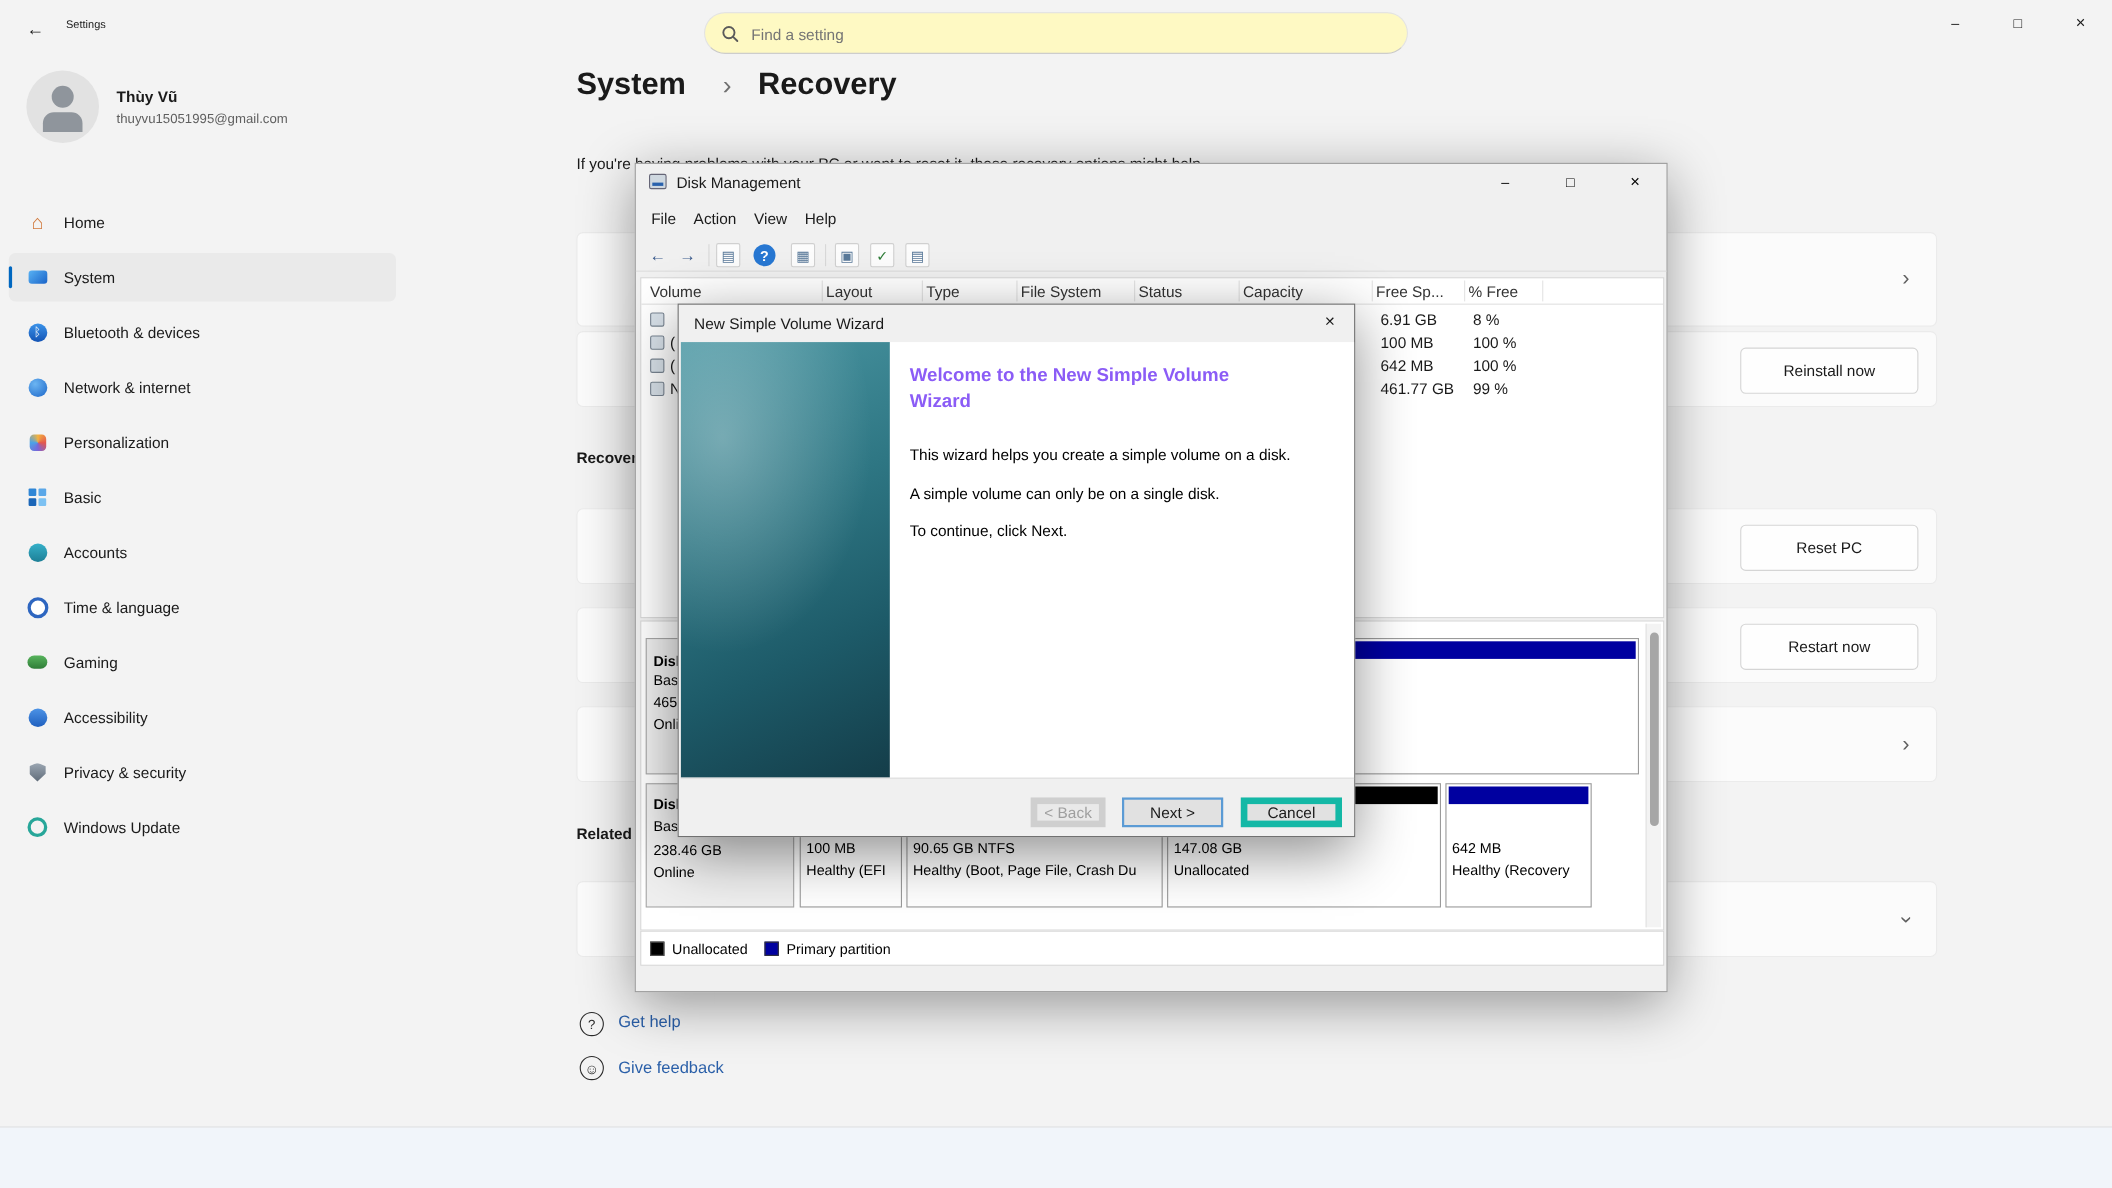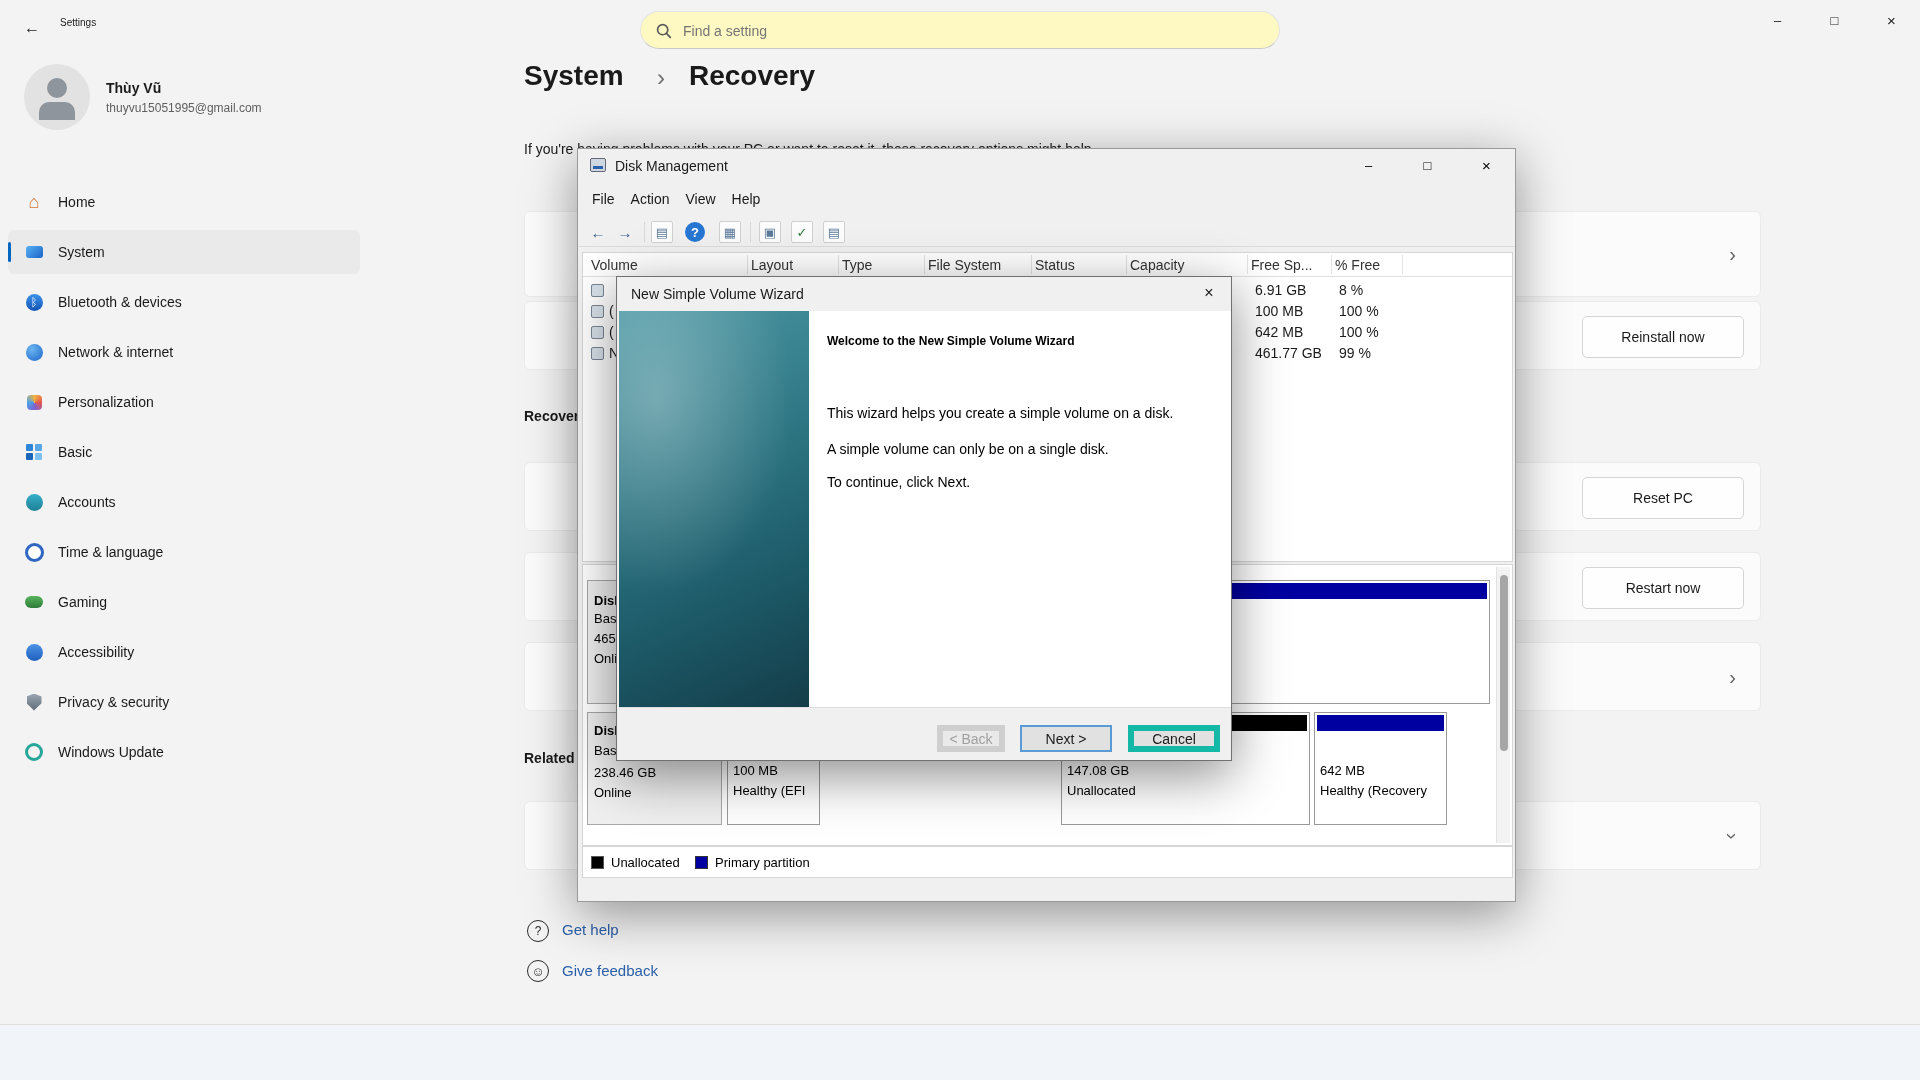--- a/index.html
+++ b/index.html
@@ -283,20 +283,25 @@
         <span class="dlabel" style="top:10px;font-weight:bold;">Disk 1</span>
         <span class="dlabel" style="top:30px;">Basic</span>
         <span class="dlabel" style="top:52px;">238.46 GB</span>
         <span class="dlabel" style="top:72px;">Online</span>
       </div>
       <div class="pbox" style="left:144px;width:93px;">
         <div class="pbar" style="background:#0000a0;"></div>
         <span class="ptxt" style="top:50px;">100 MB</span>
         <span class="ptxt" style="top:70px;">Healthy (EFI</span>
       </div>
+      <div class="pbox" style="left:241px;width:233px;">
+        <div class="pbar" style="background:#0000a0;"></div>
+        <span class="ptxt" style="top:50px;">90.65 GB NTFS</span>
+        <span class="ptxt" style="top:70px;">Healthy (Boot, Page File, Crash Du</span>
+      </div>
       <div class="pbox" style="left:478px;width:249px;">
         <div class="pbar" style="background:#000000;"></div>
         <span class="ptxt" style="top:50px;">147.08 GB</span>
         <span class="ptxt" style="top:70px;">Unallocated</span>
       </div>
       <div class="pbox" style="left:731px;width:133px;">
         <div class="pbar" style="background:#0000a0;"></div>
         <span class="ptxt" style="top:50px;">642 MB</span>
         <span class="ptxt" style="top:70px;">Healthy (Recovery</span>
       </div>
@@ -309,21 +314,21 @@
       <span class="ab" style="left:132px;top:8px;font-size:13px;color:#000;">Primary partition</span>
     </div>
   </div>
 
   <div class="wz">
     <div class="ab" style="left:14px;top:9px;font-size:14px;color:#1a1a1a;">New Simple Volume Wizard</div>
     <div class="ab flexc" style="left:570px;top:0;width:44px;height:32px;font-size:16px;color:#1a1a1a;">×</div>
 
     <div class="ab" style="left:2px;top:34px;width:190px;height:396px;background:radial-gradient(130% 90% at 20% 22%, rgba(255,255,255,0.30), rgba(255,255,255,0) 55%), linear-gradient(155deg,#4c98a4 0%,#2e7683 40%,#1d5a68 70%,#143d49 100%);"></div>
     <div class="ab" style="left:192px;top:34px;width:422px;height:396px;background:#fff;">
-      <div class="ab" style="left:18px;top:18px;width:330px;font-size:12px;font-weight:bold;color:#000000;line-height:24px;">Welcome to the New Simple Volume Wizard</div>
+      <div class="ab" style="left:18px;top:18px;width:330px;font-size:17px;font-weight:bold;color:#8b5cf6;line-height:24px;">Welcome to the New Simple Volume Wizard</div>
       <div class="ab" style="left:18px;top:94px;width:380px;font-size:14px;color:#000;">This wizard helps you create a simple volume on a disk.</div>
       <div class="ab" style="left:18px;top:130px;width:380px;font-size:14px;color:#000;">A simple volume can only be on a single disk.</div>
       <div class="ab" style="left:18px;top:163px;width:380px;font-size:14px;color:#000;">To continue, click Next.</div>
     </div>
 
     <div class="ab" style="left:2px;top:430px;width:612px;height:52px;background:#f0f0f0;border-top:1px solid #dfdfdf;"></div>
     <div class="wbtn" style="left:320px;width:68px;background:#e9e9e9;border-color:#cfcfcf;color:#9f9f9f;">&lt; Back</div>
     <div class="wbtn" style="left:403px;width:92px;border:2px solid #5b9bd5;">Next &gt;</div>
     <div class="wbtn" style="left:511px;width:92px;">Cancel</div>
   </div>

